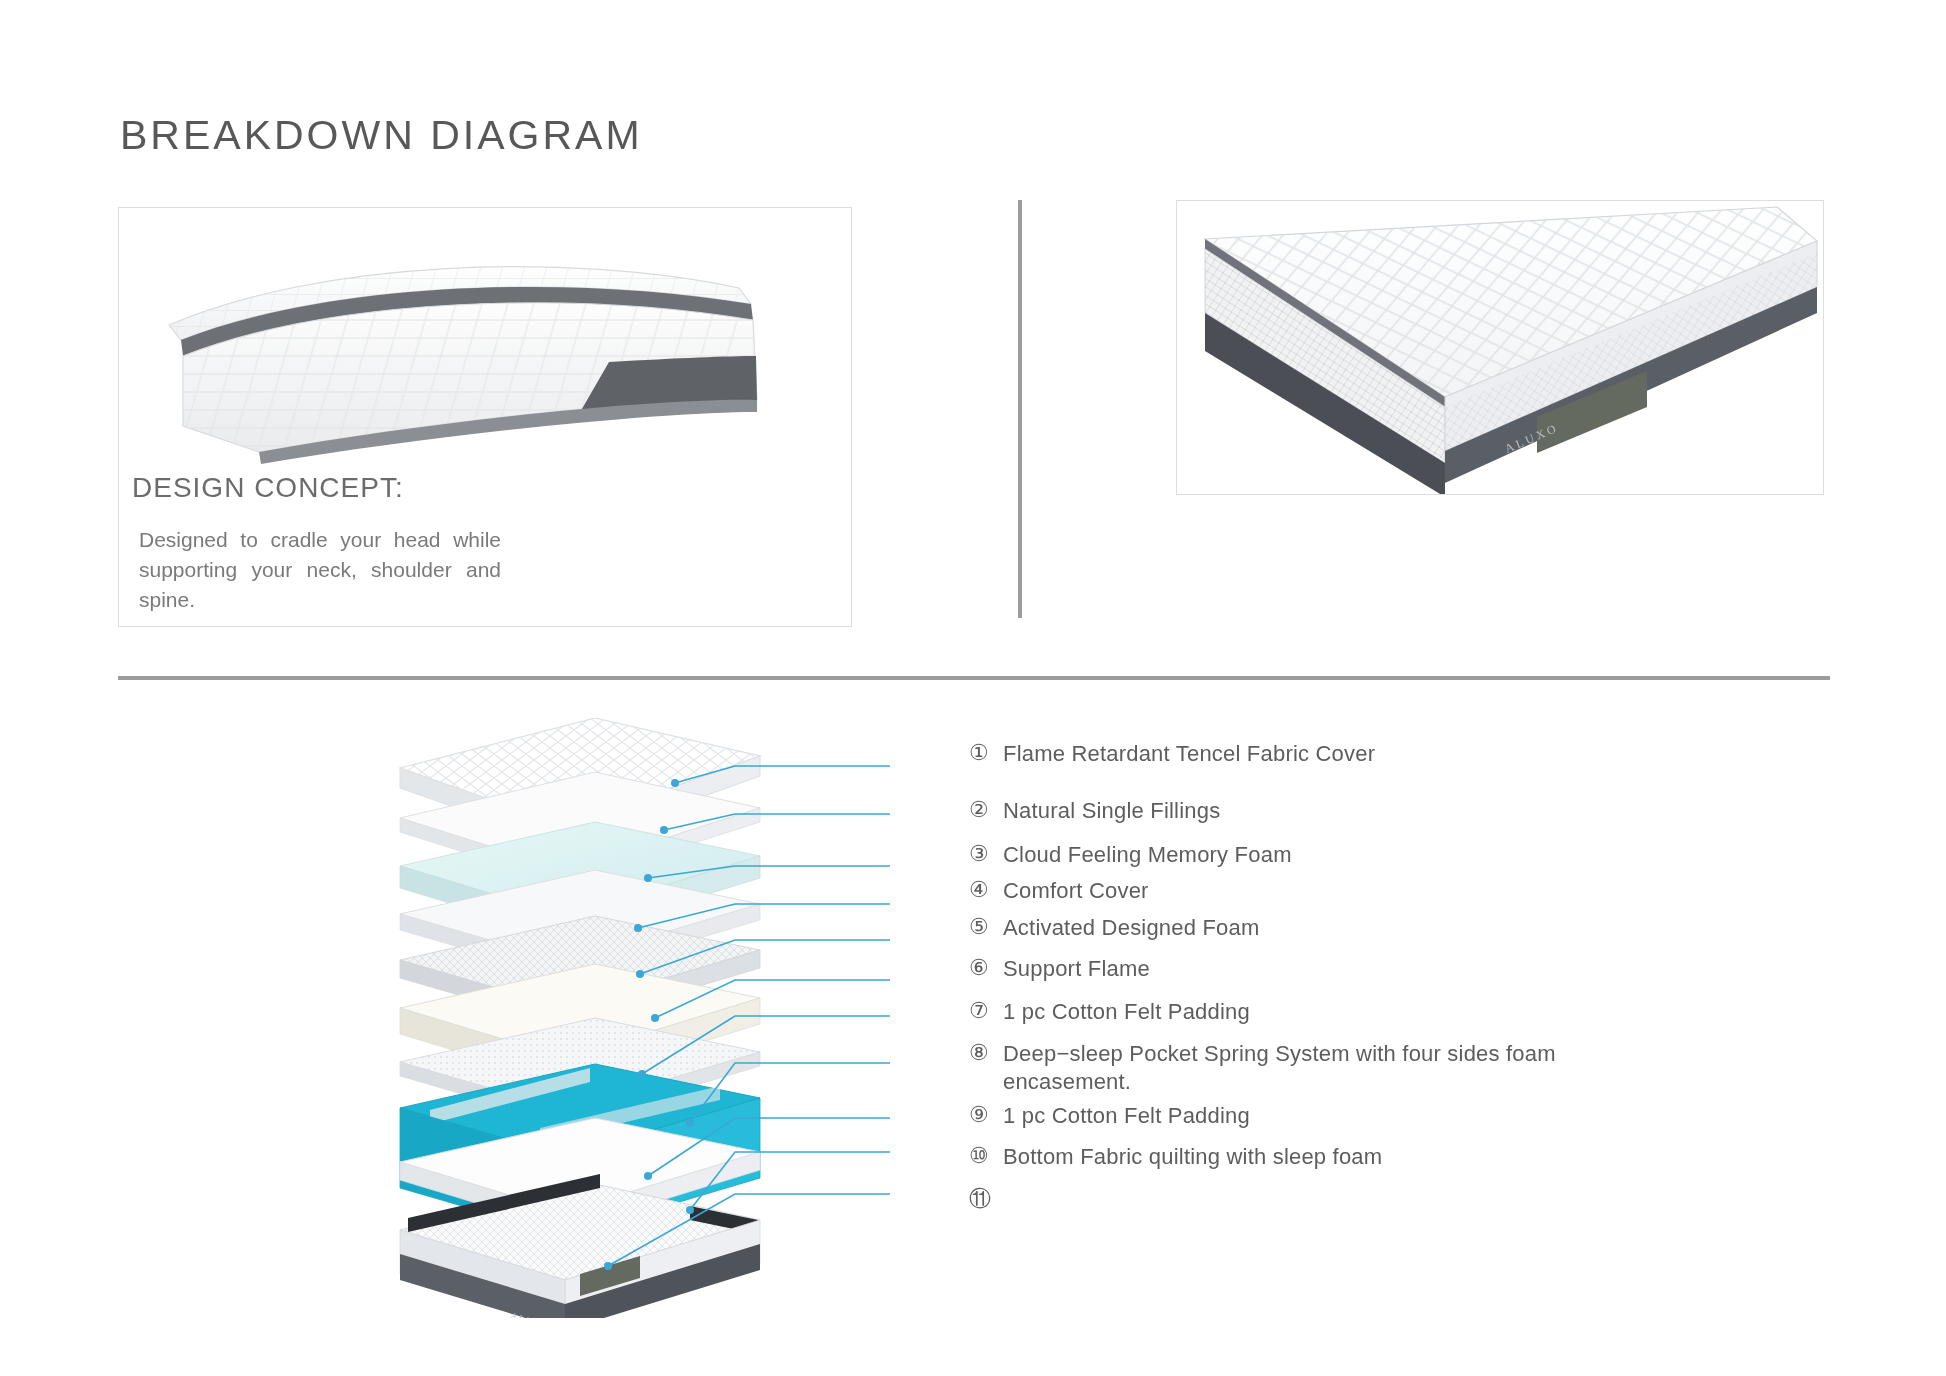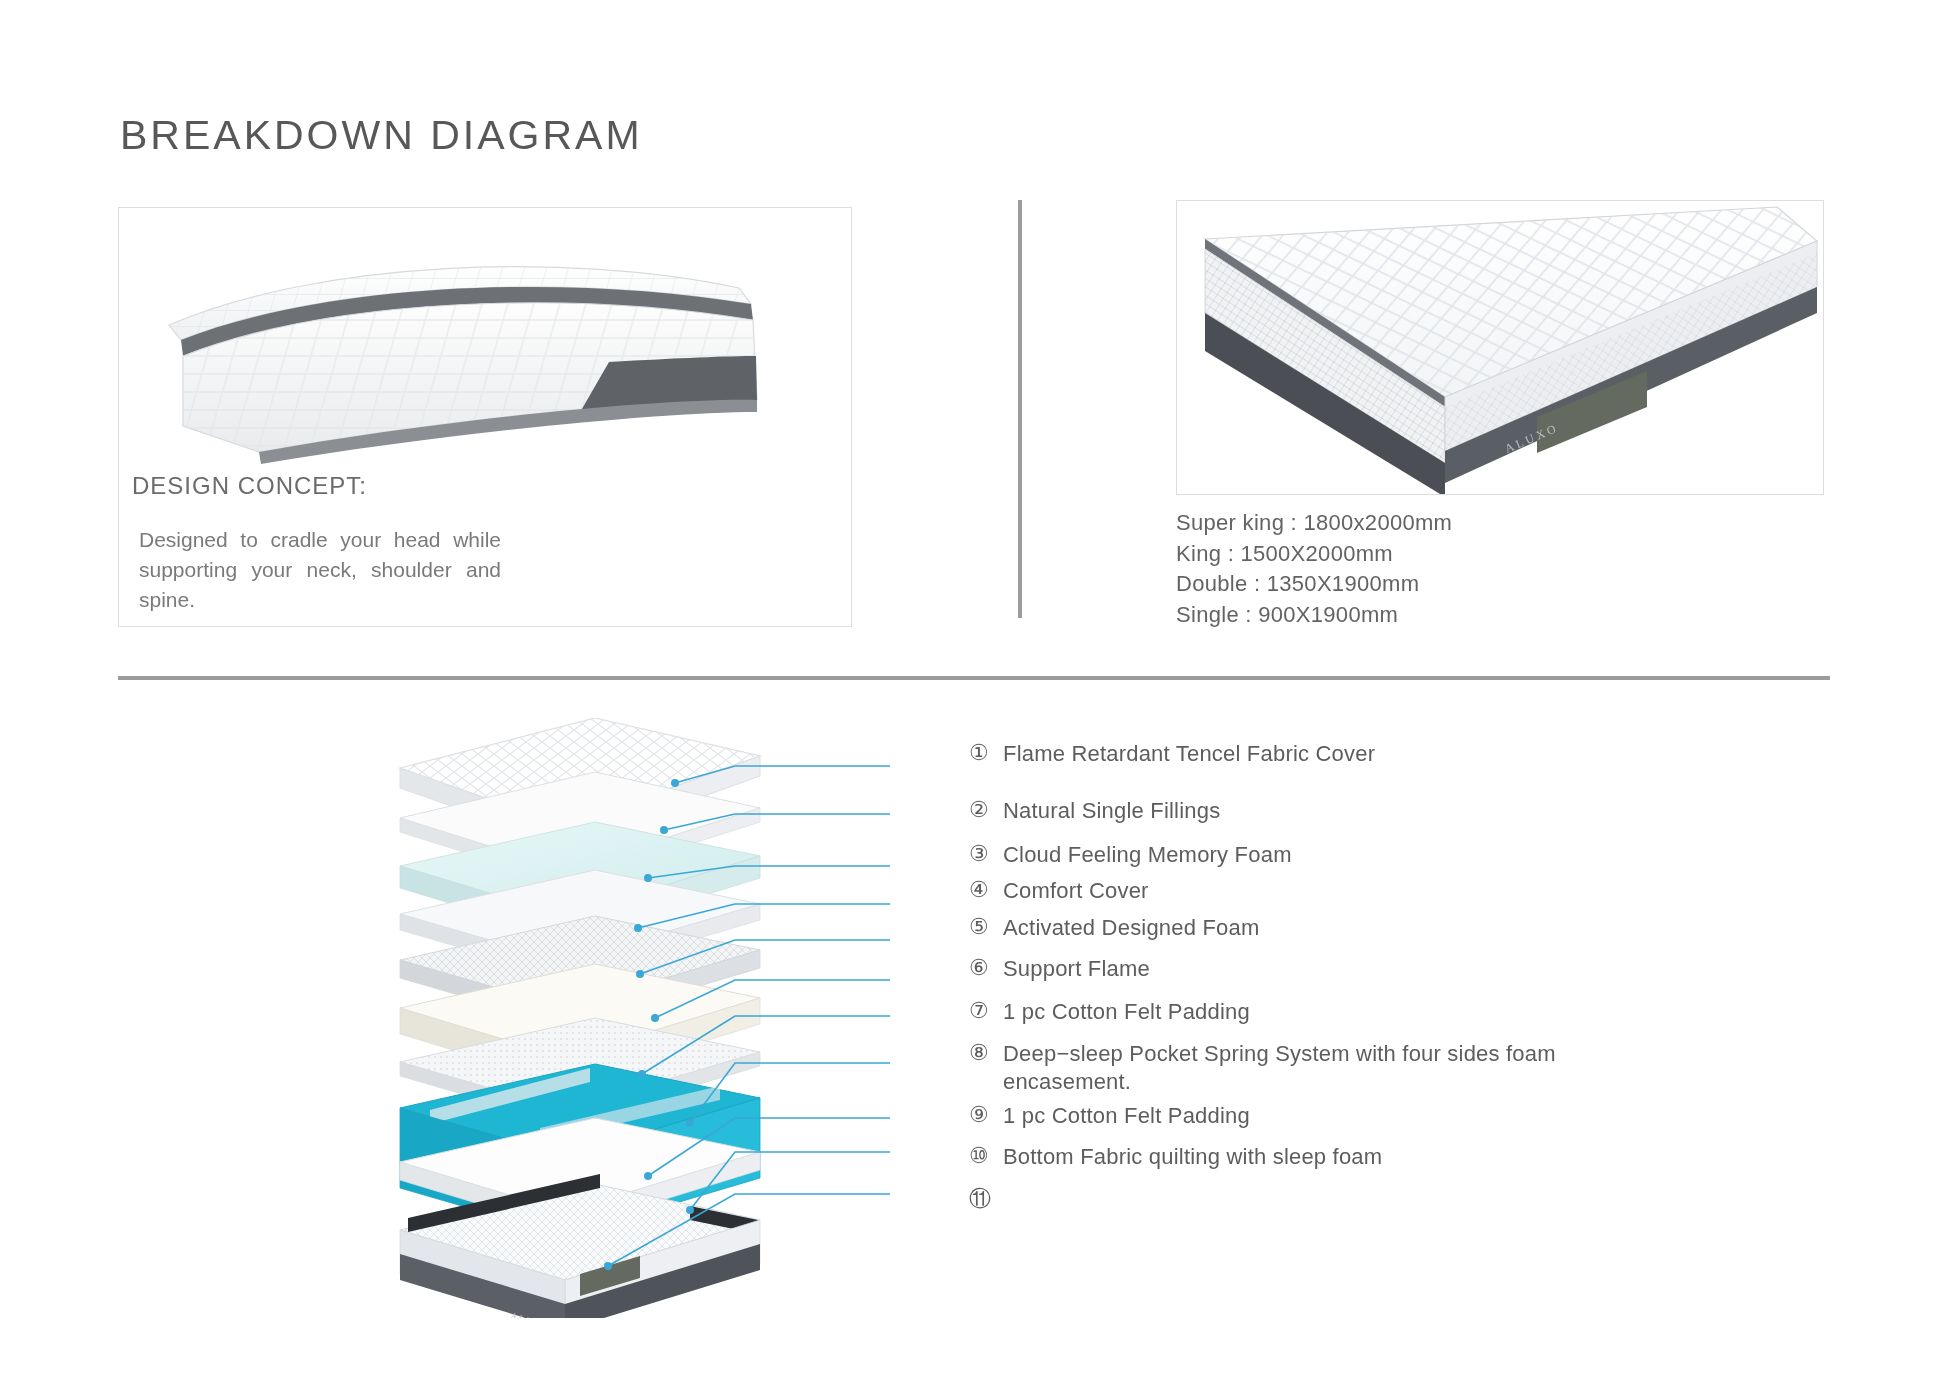--- a/index.html
+++ b/index.html
@@ -41,21 +41,21 @@
     width: 734px;
     height: 420px;
     border: 1px solid #dcdddf;
     box-sizing: border-box;
     background: #fff;
   }
   .concept-label {
     position: absolute;
     left: 132px;
     top: 472px;
-    font-size: 24px;
+    font-size: 28px;
     letter-spacing: 1px;
     color: #6b6b6d;
   }
   .concept-text {
     position: absolute;
     left: 139px;
     top: 525px;
     width: 362px;
     font-size: 21px;
     line-height: 30px;
@@ -219,26 +219,20 @@
       <path d="M268 196 L640 40 L640 86 L268 250 Z" fill="#eceef1" stroke="#d2d6da" stroke-width="1"></path>
       <path d="M268 206 L640 52 L640 96 L268 256 Z" fill="url(#meshP)" opacity="0.35"></path>
       <path d="M268 250 L640 86 L640 112 L268 282 Z" fill="#5a5f65"></path>
 
       <path d="M360 216 L470 170 L470 206 L360 252 Z" fill="#646a60"></path>
 
       <text x="330" y="252" font-family="Liberation Serif, serif" font-size="12" fill="#b9bcc0" letter-spacing="3" transform="rotate(-23 330 252)">ALUXO</text>
     </svg>
   </div>
 
-  <div class="sizes">
-    <div>Super king : 1800x2000mm</div>
-    <div>King : 1500X2000mm</div>
-    <div>Double : 1350X1900mm</div>
-    <div>Single : 900X1900mm</div>
-  </div>
 
   <div class="h-divider"></div>
 
   <svg class="exploded" viewBox="0 0 500 600" width="500" height="600">
     <defs>
       <pattern id="lq" width="16" height="12" patternUnits="userSpaceOnUse">
         <path d="M0 6 L8 0 L16 6 L8 12 Z" fill="none" stroke="#dfe3e7" stroke-width="1.1"></path>
       </pattern>
       <pattern id="lmesh" width="8" height="8" patternUnits="userSpaceOnUse">
         <path d="M0 0 L8 8 M8 0 L0 8" stroke="#c9ced3" stroke-width="0.7" fill="none"></path>

